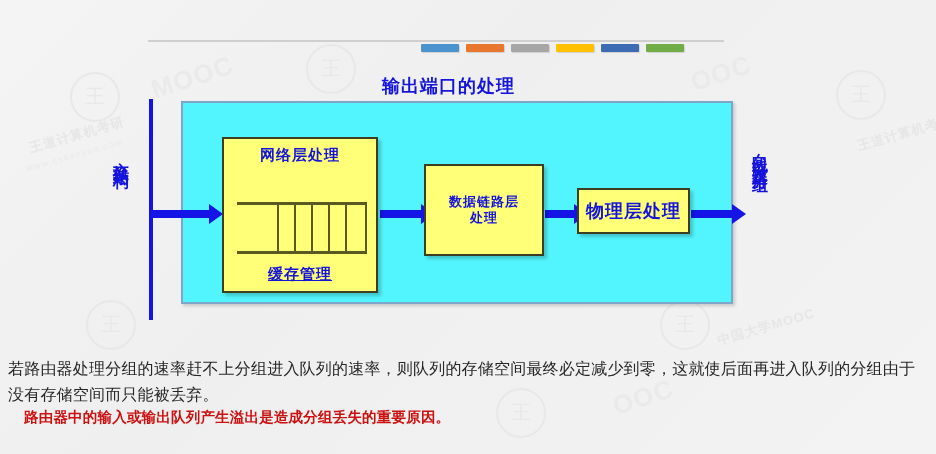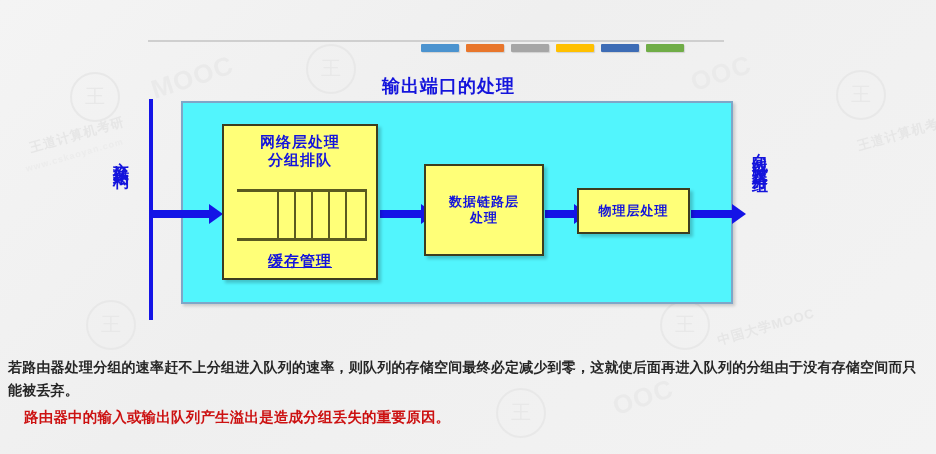--- a/index.html
+++ b/index.html
@@ -158,21 +158,21 @@
     background: #ffff78;
     border: 2px solid #3d3d1f;
     box-sizing: border-box;
     box-shadow: 3px 3px 3px rgba(0,0,0,.2);
     color: #1414dc;
     font-weight: bold;
     text-align: center;
     z-index: 4;
   }
   #box-network {
-    left: 222px; top: 124px;
+    left: 222px; top: 137px;
     width: 156px; height: 156px;
     font-size: 15px;
     padding-top: 7px;
   }
   #box-network .bline { line-height: 1.18; letter-spacing: 1px; }
   #box-network-caption {
     position: absolute;
     left: 0; bottom: 7px;
     width: 100%;
     font-size: 15px;
@@ -203,21 +203,21 @@
     font-size: 13px;
     display: flex;
     align-items: center;
     justify-content: center;
     line-height: 1.2;
     letter-spacing: 1px;
   }
   #box-physical {
     left: 577px; top: 188px;
     width: 113px; height: 46px;
-    font-size: 13px;
+    font-size: 18px;
     display: flex;
     align-items: center;
     justify-content: center;
     letter-spacing: 1px;
   }
 
   
   #delay-box {
     position: absolute;
     left: 252px; top: 288px;
@@ -229,26 +229,25 @@
     letter-spacing: 1px;
     box-shadow: 2px 2px 3px rgba(0,0,0,.2);
     z-index: 7;
   }
 
   
   #para-note {
     position: absolute;
     left: 8px; top: 356px;
     width: 920px;
-    font-size: 14px;
+    font-size: 16px;
     color: #262626;
     line-height: 1.65;
     letter-spacing: .2px;
     z-index: 5;
-    font-weight: bold;
   }
   #para-warning {
     position: absolute;
     left: 8px; top: 408px;
     width: 920px;
     font-size: 14.5px;
     font-weight: bold;
     color: #cc1111;
     letter-spacing: .2px;
     z-index: 5;
@@ -307,21 +306,20 @@
   <div class="vlabel" id="label-switch-fabric">交换结构</div>
   <div class="vlabel" id="label-to-line">向线路发送分组</div>
 
   <div class="arrow" id="arrow-1"></div>
   <div class="arrow" id="arrow-2"></div>
   <div class="arrow" id="arrow-3"></div>
   <div class="arrow" id="arrow-4"></div>
 
   <div class="ybox" id="box-network">
     <div class="bline">网络层处理</div>
-    <div class="bline">分组排队</div>
     <div id="queue">
       <div class="cell" style="left:40px"></div>
       <div class="cell" style="left:57px"></div>
       <div class="cell" style="left:74px"></div>
       <div class="cell" style="left:91px"></div>
       <div class="cell" style="left:108px"></div>
       <div class="cell" style="left:128px"></div>
     </div>
     <div id="box-network-caption">缓存管理</div>
   </div>

